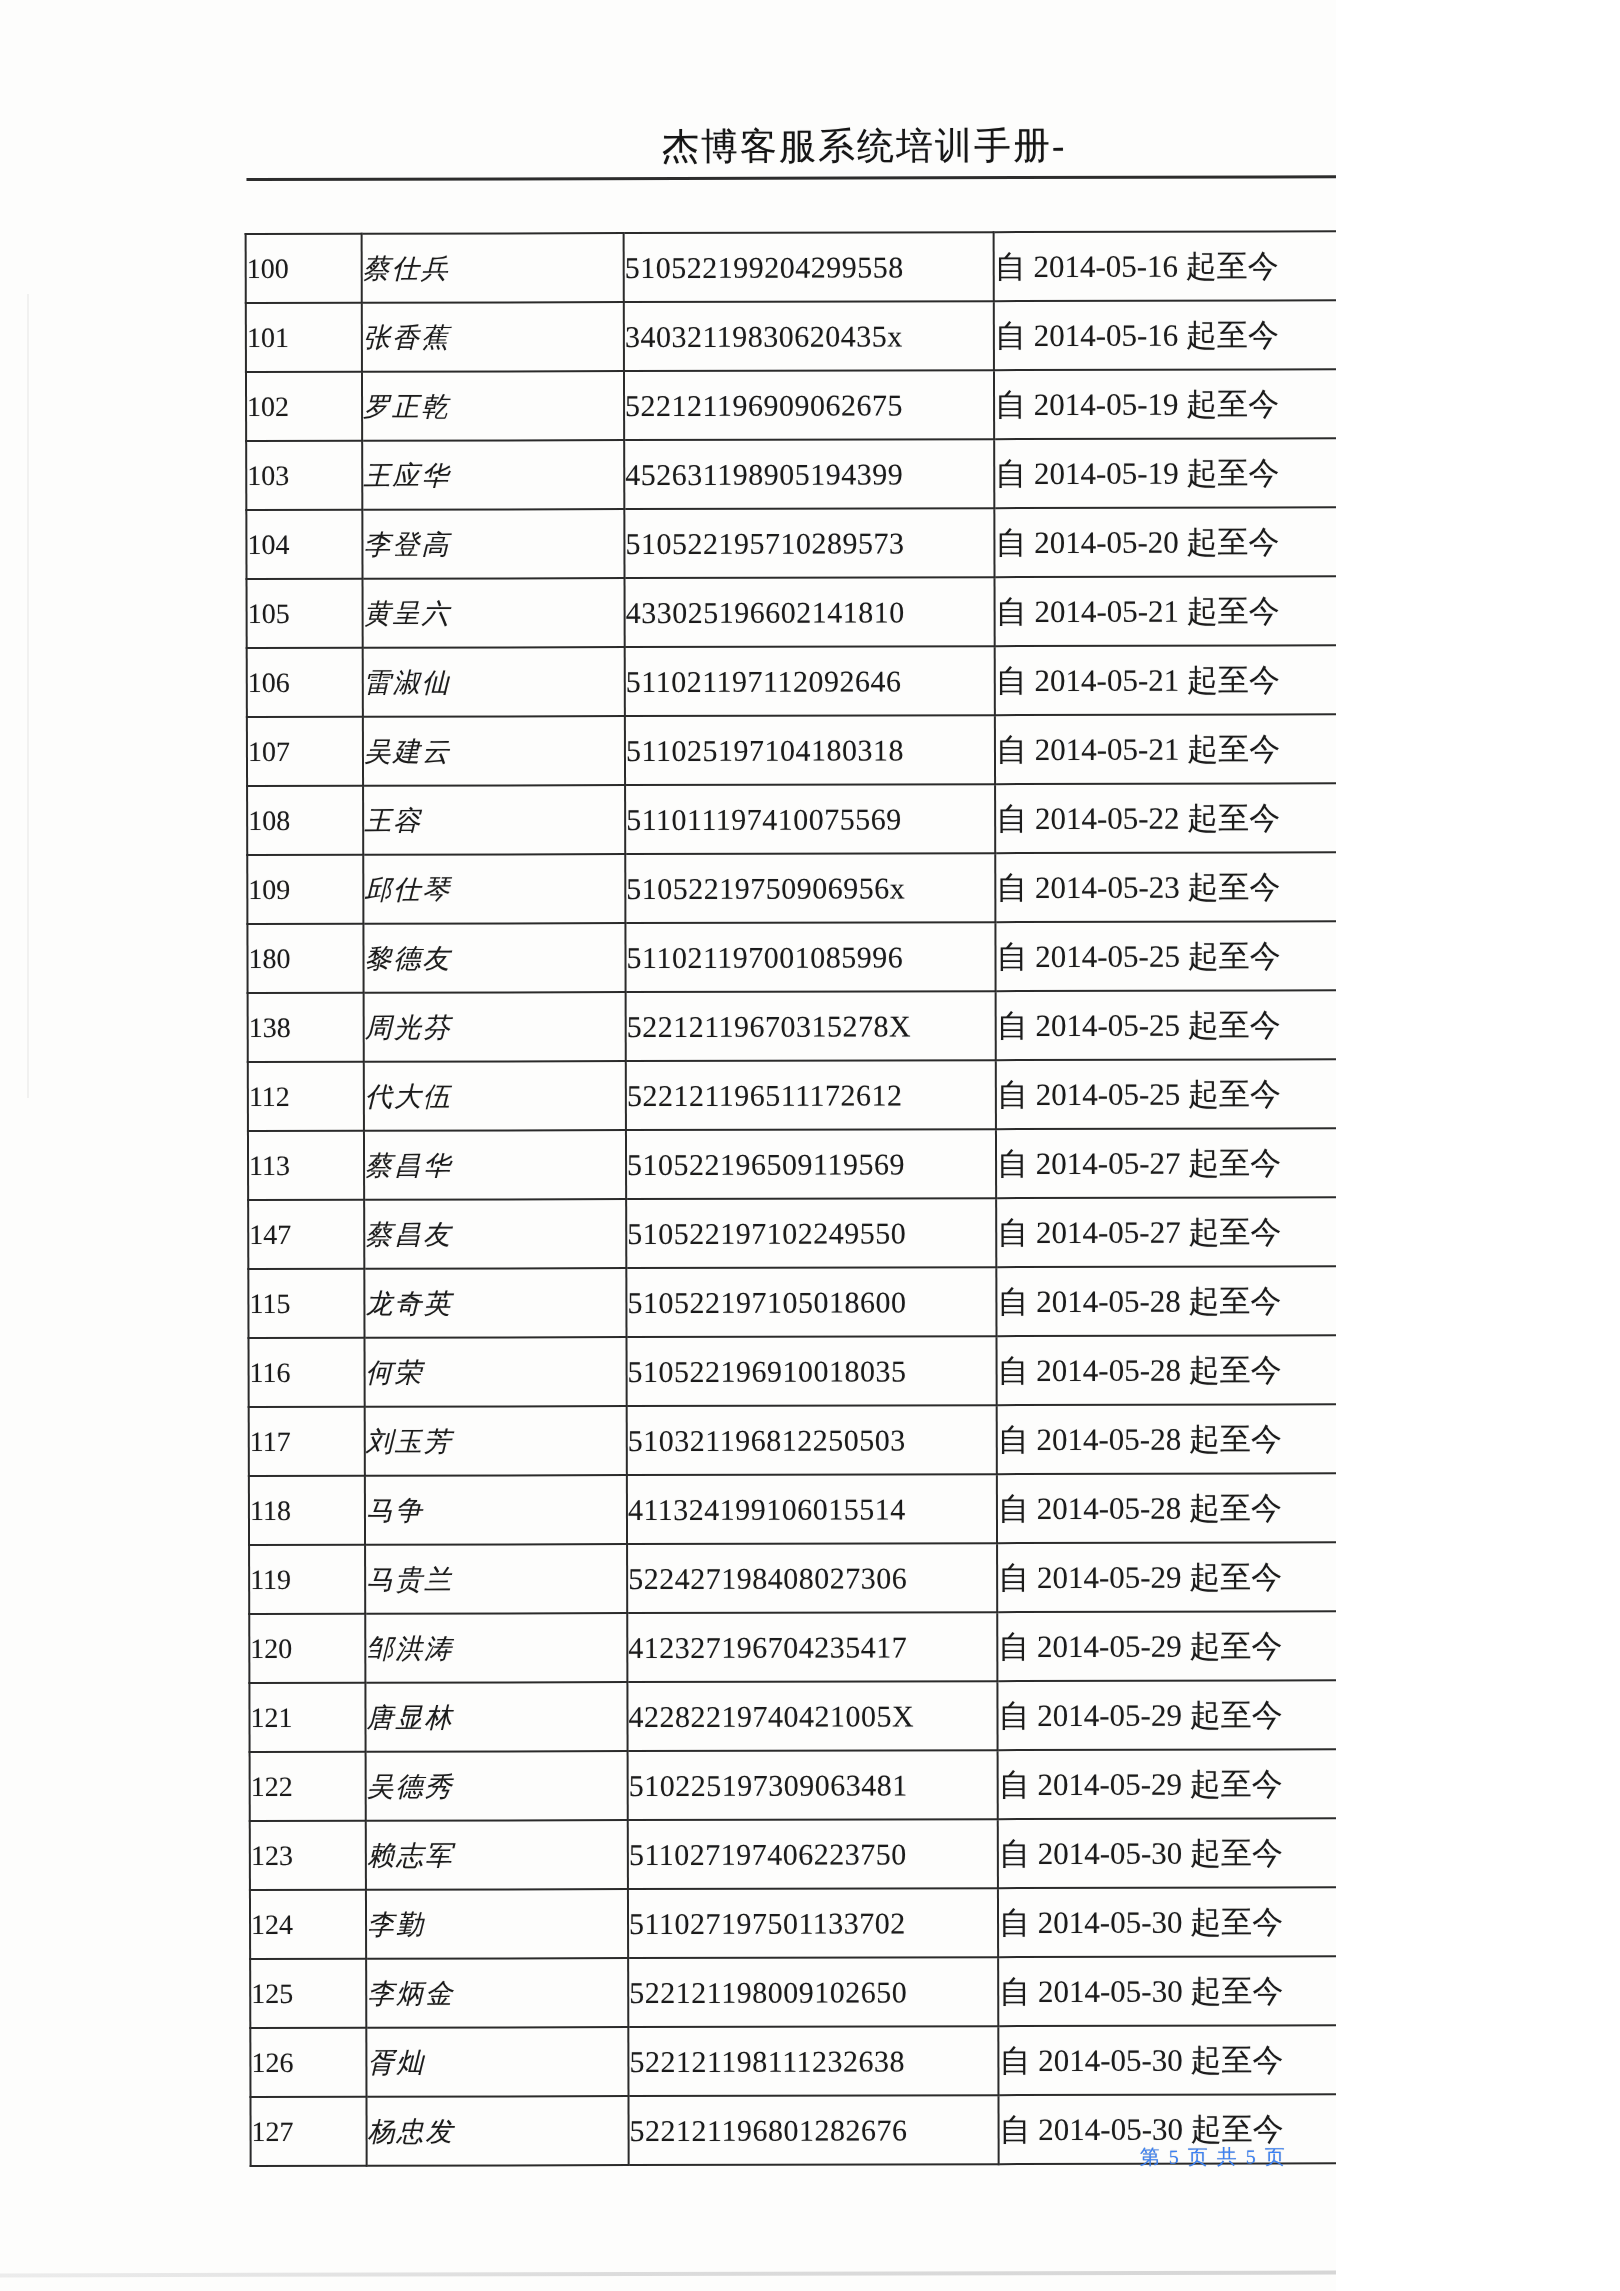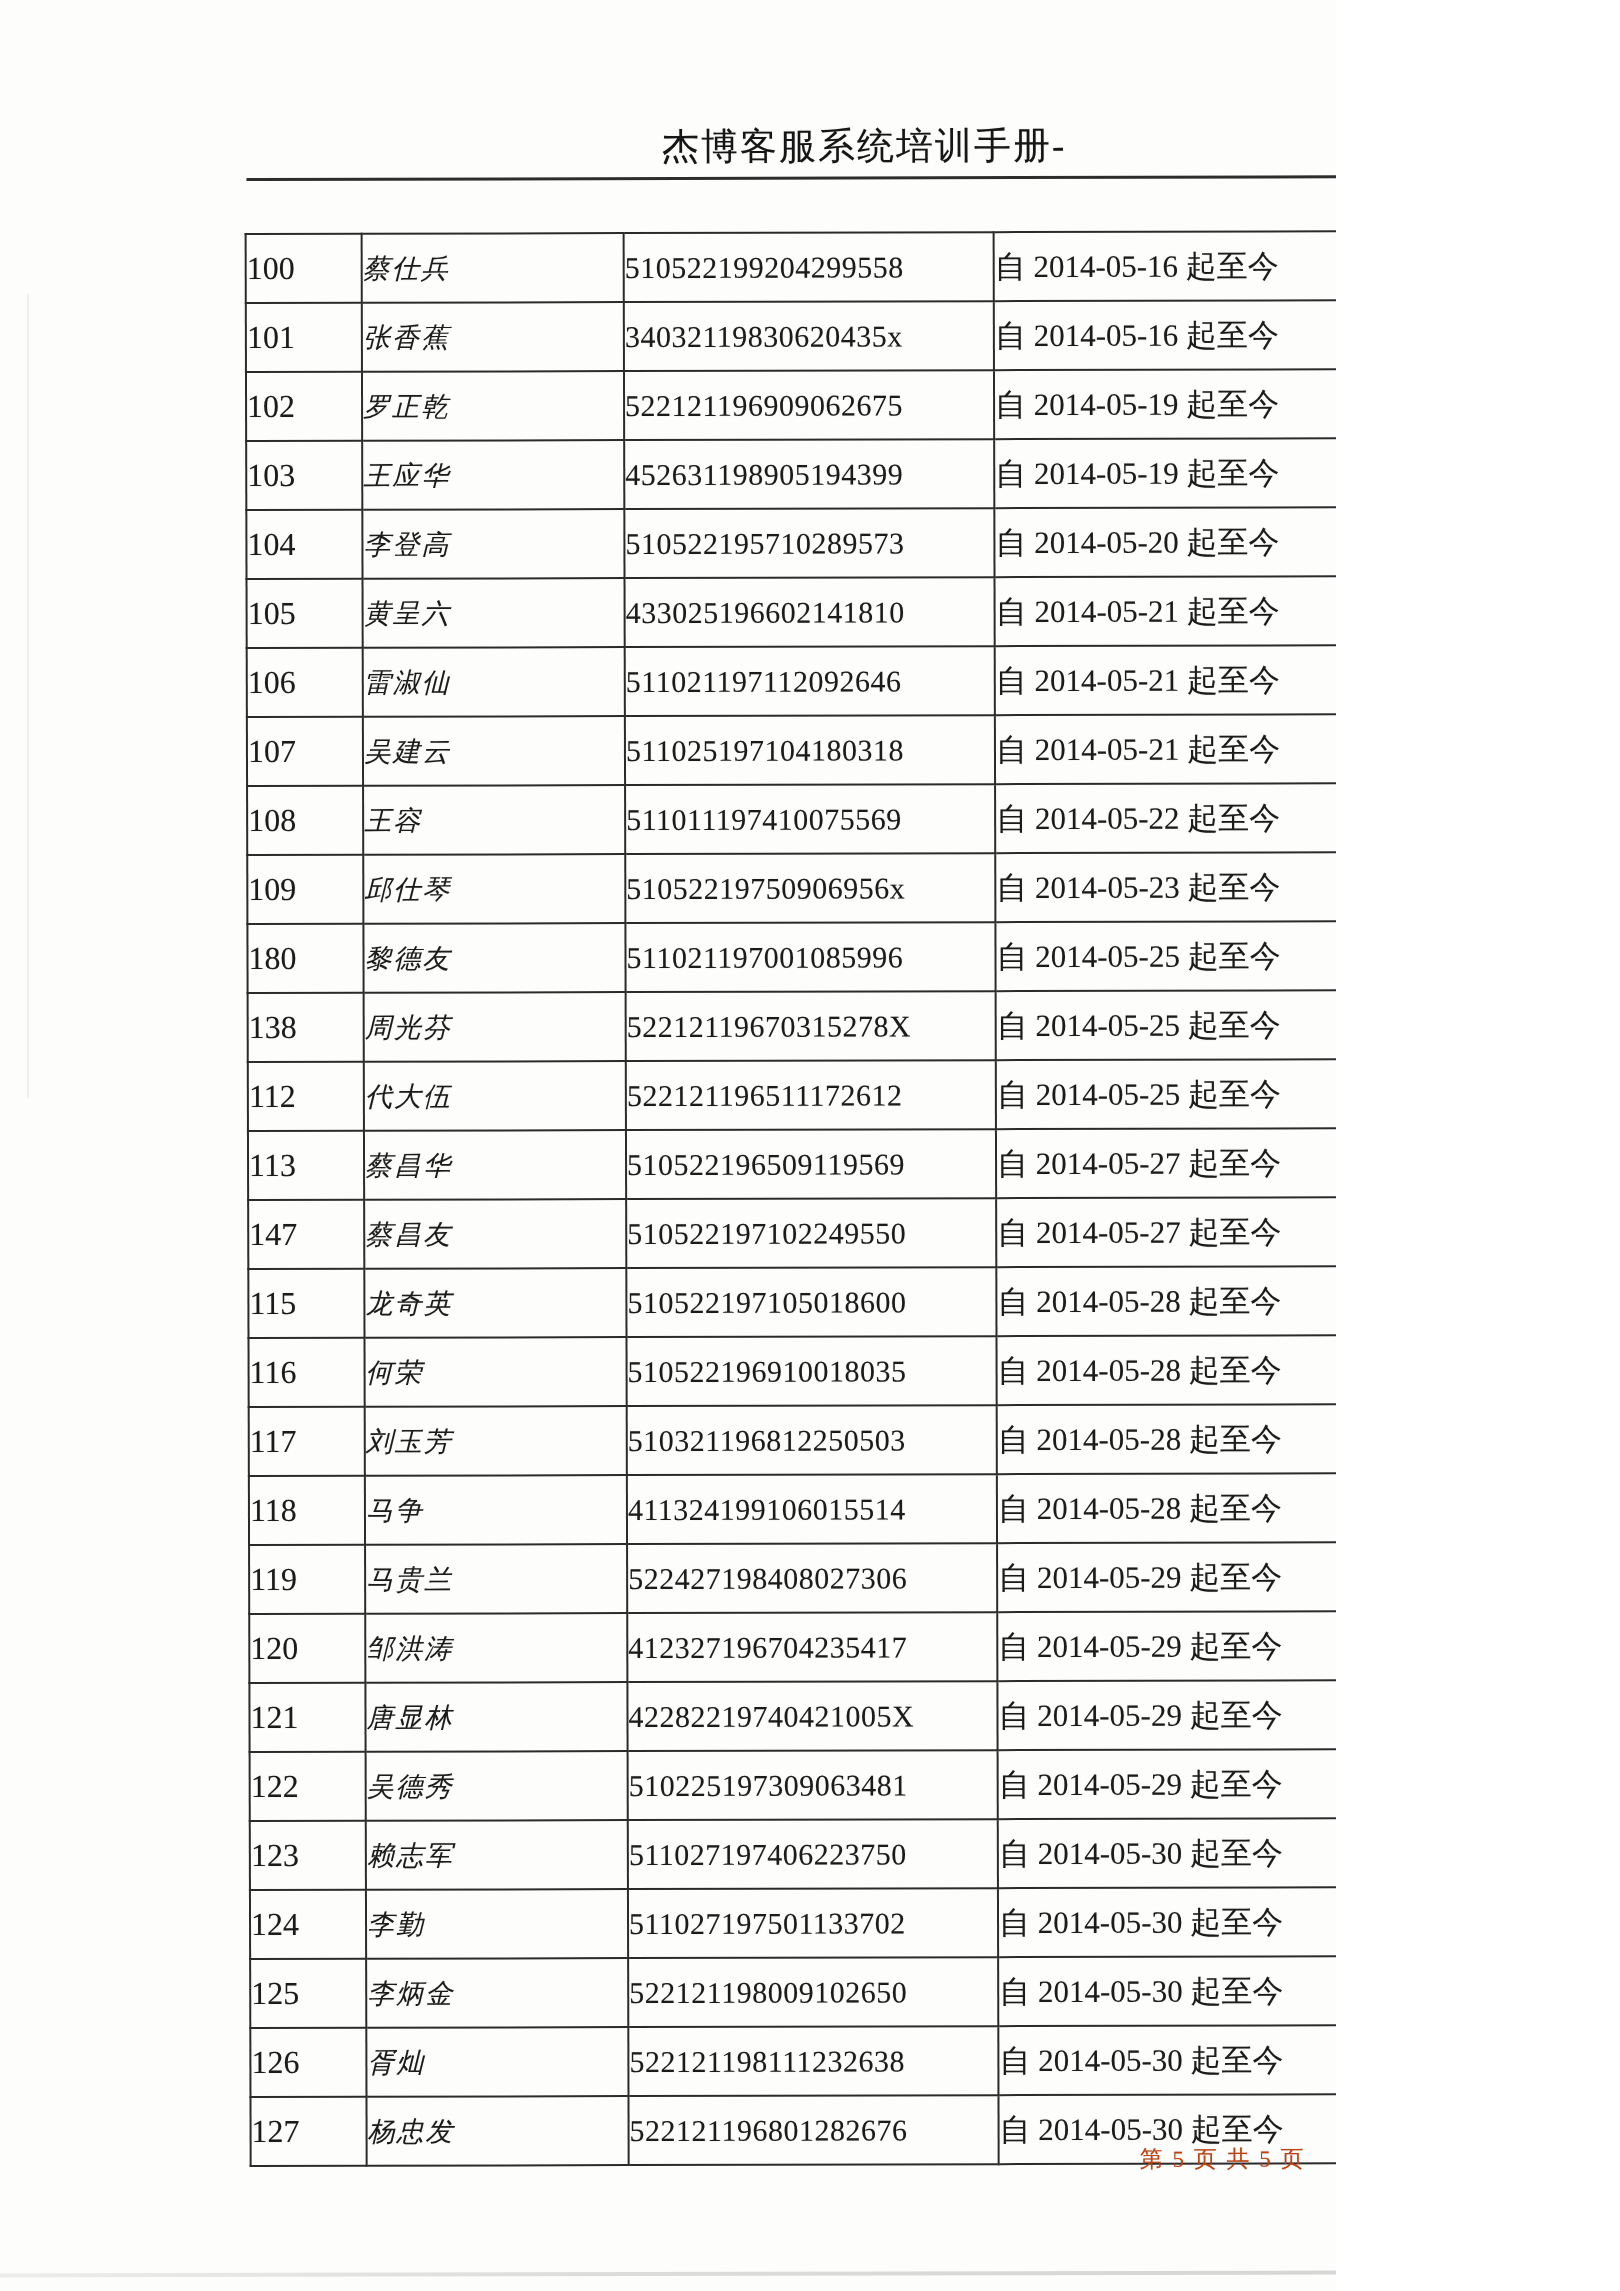--- a/index.html
+++ b/index.html
@@ -59,44 +59,44 @@
   table.roster td {
     height: 67px;
     padding: 0;
     vertical-align: middle;
     white-space: nowrap;
     overflow: hidden;
     text-shadow: 0 0 1px rgba(0,0,0,0.28);
   }
   td.c-no {
     padding-left: 21.6px;
-    font-size: 32px;
+    font-size: 28px;
   }
   td.c-name {
     padding-left: 15.7px;
     font-size: 27px;
     letter-spacing: 2px;
     font-style: italic;
   }
   td.c-id-number {
     padding-left: 23.5px;
     font-size: 30px;
     letter-spacing: 0.5px;
   }
   td.c-period {
     padding-left: 19.6px;
     font-size: 31px;
   }
   .footer-pageinfo {
     position: absolute;
     top: 2145px;
     left: 1137px;
-    font-size: 23px;
+    font-size: 20px;
     letter-spacing: 2px;
-    color: #c2410c;
+    color: #3b82f6;
     white-space: nowrap;
     text-shadow: 0 0 1px rgba(0,0,0,0.30);
   }
   .scan-edge-shadow {
     position: absolute;
     left: 0;
     top: 2272px;
     width: 100%;
     height: 3.9px;
     background: linear-gradient(to right, #ececec 0%, #dcdcdc 45%, #d6d6d6 100%);

